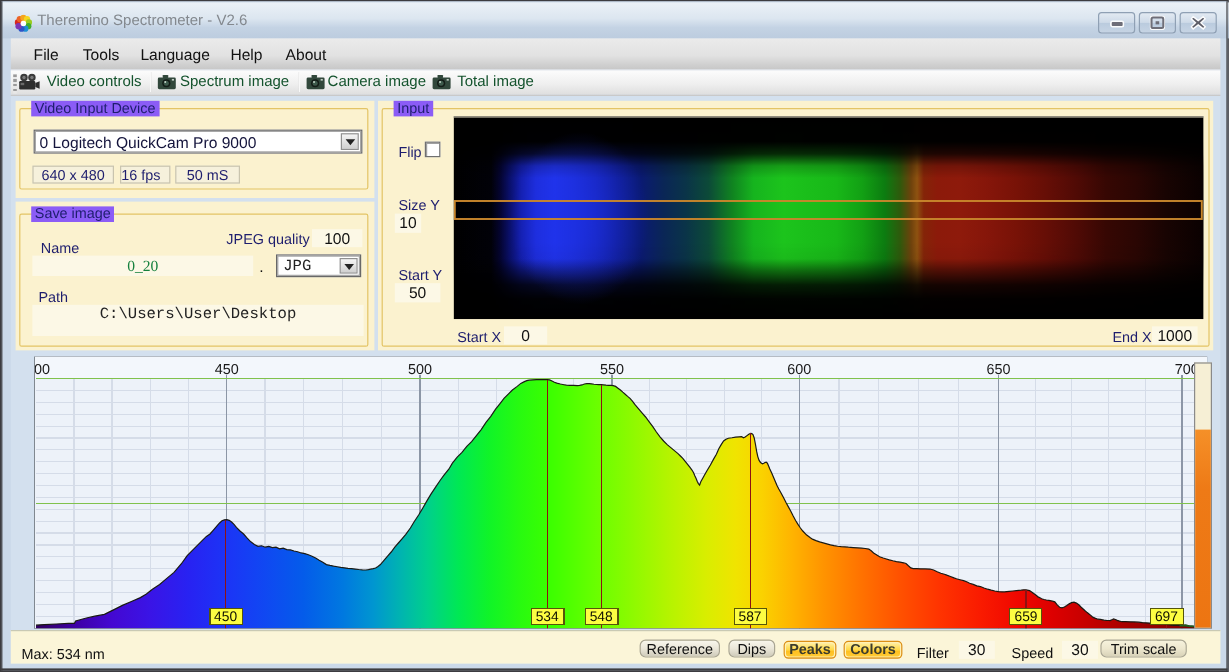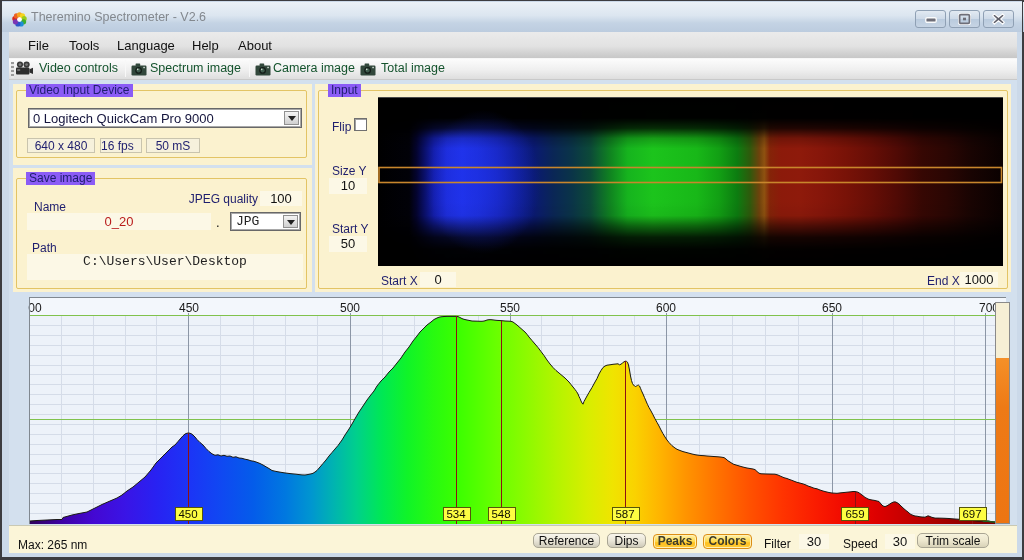--- a/index.html
+++ b/index.html
@@ -116,36 +116,36 @@
 <div class="abs" style="left:26px;top:137px;width:68px;height:15px;background:#F6F1DC;border:1px solid #C9C4AE;font-size:12px;color:#1E1E6E;text-align:center;line-height:14px">640 x 480</div>
 <div class="abs" style="left:99px;top:137px;width:42px;height:15px;background:#F6F1DC;border:1px solid #C9C4AE;font-size:12px;color:#1E1E6E;line-height:14px">16 fps</div>
 <div class="abs" style="left:145px;top:137px;width:54px;height:15px;background:#F6F1DC;border:1px solid #C9C4AE;font-size:12px;color:#1E1E6E;text-align:center;line-height:14px">50 mS</div>
 <div class="abs panel" style="left:12px;top:167px;width:299px;height:124px"></div>
 <div class="group" style="left:15px;top:177px;width:291px;height:111px">
       <div class="gtitle">Save image</div>
     </div>
 <div class="lbl" style="left:257px;top:191px;width:70px;margin-left:-70px;text-align:right">JPEG quality</div>
 <div class="vbox" style="left:259px;top:190px;width:42px;height:15px;line-height:15px;color:#111">100</div>
 <div class="lbl" style="left:33px;top:199px">Name</div>
-<div class="vbox" style="left:26px;top:212px;width:184px;height:17px;line-height:17px;font-family:Liberation Sans, sans-serif;font-size:13px;color:#b91c1c">0_20</div>
+<div class="vbox" style="left:26px;top:212px;width:184px;height:17px;line-height:17px;font-family:Liberation Serif, serif;font-size:13px;color:#15803d">0_20</div>
 <div class="abs" style="left:215px;top:214px;font-size:13px;color:#111">.</div>
 <div class="combo" style="left:229px;top:211px;width:71px;height:19px">
       <div style="font-family:'Liberation Mono',monospace;font-size:13px;color:#222;padding:1px 0 0 5px">JPG</div>
       <div class="cbtn"></div>
     </div>
 <div class="lbl" style="left:31px;top:240px">Path</div>
 <div class="vbox" style="left:26px;top:253px;width:276px;height:26px;font-family:'Liberation Mono',monospace;font-size:13px;color:#222;line-height:15px">C:\Users\User\Desktop</div>
 <div class="abs panel" style="left:314px;top:83px;width:696px;height:208px"></div>
 <div class="group" style="left:317px;top:89px;width:690px;height:199px">
       <div class="gtitle">Input</div>
     </div>
 <div class="lbl" style="left:331px;top:119px">Flip</div>
 <div class="abs" style="left:353px;top:117px;width:13px;height:13px;background:#fff;border:1px solid #707070;box-shadow:inset 1px 1px 0 #A0A0A0"></div>
 <div class="lbl" style="left:331px;top:163px">Size Y</div>
-<div class="vbox" style="left:328px;top:177px;width:38px;height:16px;line-height:16px;color:#111">10</div>
+<div class="vbox" style="left:328px;top:177px;width:22px;height:16px;line-height:16px;color:#111">10</div>
 <div class="lbl" style="left:331px;top:221px">Start Y</div>
 <div class="vbox" style="left:328px;top:235px;width:38px;height:16px;line-height:16px;color:#111">50</div>
 <div class="abs" style="left:377px;top:96px;width:625px;height:1px;background:#4A4A4A"></div>
 <div class="abs" style="left:377px;top:97px;width:625px;height:168px"><svg width="625" height="168" viewBox="0 0 625 168">
         <defs>
           <linearGradient id="camh" x1="0" y1="0" x2="1" y2="0">
             <stop offset="0" stop-color="#000000"></stop>
             <stop offset="0.05" stop-color="#010108"></stop>
             <stop offset="0.062" stop-color="#040430"></stop>
             <stop offset="0.075" stop-color="#0A106C"></stop>
@@ -332,21 +332,21 @@
         <text x="600" y="220.79999999999995" font-family="Liberation Sans,sans-serif" font-size="11.5" fill="#101000" text-anchor="middle">587</text>
         <rect x="816" y="210" width="27" height="13.5" fill="#FDFD42" stroke="#55550A" stroke-width="1"></rect>
         <text x="830" y="220.79999999999995" font-family="Liberation Sans,sans-serif" font-size="11.5" fill="#101000" text-anchor="middle">659</text>
         <rect x="934" y="210" width="27" height="13.5" fill="#FDFD42" stroke="#55550A" stroke-width="1"></rect>
         <text x="947" y="220.79999999999995" font-family="Liberation Sans,sans-serif" font-size="11.5" fill="#101000" text-anchor="middle">697</text>
         <rect x="4" y="0" width="977" height="227" fill="none" stroke="#808890" stroke-width="1"></rect>
       </svg></div>
 <div class="abs" style="left:994px;top:301px;width:15px;height:222px;border:1px solid #8A8A8A;background:#F6EFD5"></div>
 <div class="abs" style="left:995px;top:357px;width:13px;height:165px;background:linear-gradient(#F59028,#EE7A16 30%,#ED7512)"></div>
 <div class="abs" style="left:8px;top:524px;width:1008px;height:28px;background:#FBF5D8;border-top:1px solid #C9C9B4"></div>
-<div class="abs" style="left:17px;top:537px;font-size:12px;color:#111">Max: 265 nm</div>
+<div class="abs" style="left:17px;top:537px;font-size:12px;color:#111">Max: 534 nm</div>
 <div class="sbtn" style="left:532px;top:532px;width:67px">Reference</div>
 <div class="sbtn" style="left:606px;top:532px;width:39px">Dips</div>
 <div class="gbtn" style="left:652px;top:533px;width:44px">Peaks</div>
 <div class="gbtn" style="left:702px;top:533px;width:49px">Colors</div>
 <div class="abs" style="left:763px;top:536px;font-size:12px;color:#111">Filter</div>
 <div class="vbox" style="left:798px;top:533px;width:30px;height:15px;line-height:15px;color:#111">30</div>
 <div class="abs" style="left:842px;top:536px;font-size:12px;color:#111">Speed</div>
 <div class="vbox" style="left:884px;top:533px;width:30px;height:15px;line-height:15px;color:#111">30</div>
 <div class="sbtn" style="left:916px;top:532px;width:72px;background:linear-gradient(#F6F2DC,#EDE7CE 50%,#D8D2B8)">Trim scale</div>
 <div class="abs" style="left:0;top:556px;width:1022px;height:2px;background:#3C3C40"></div>

